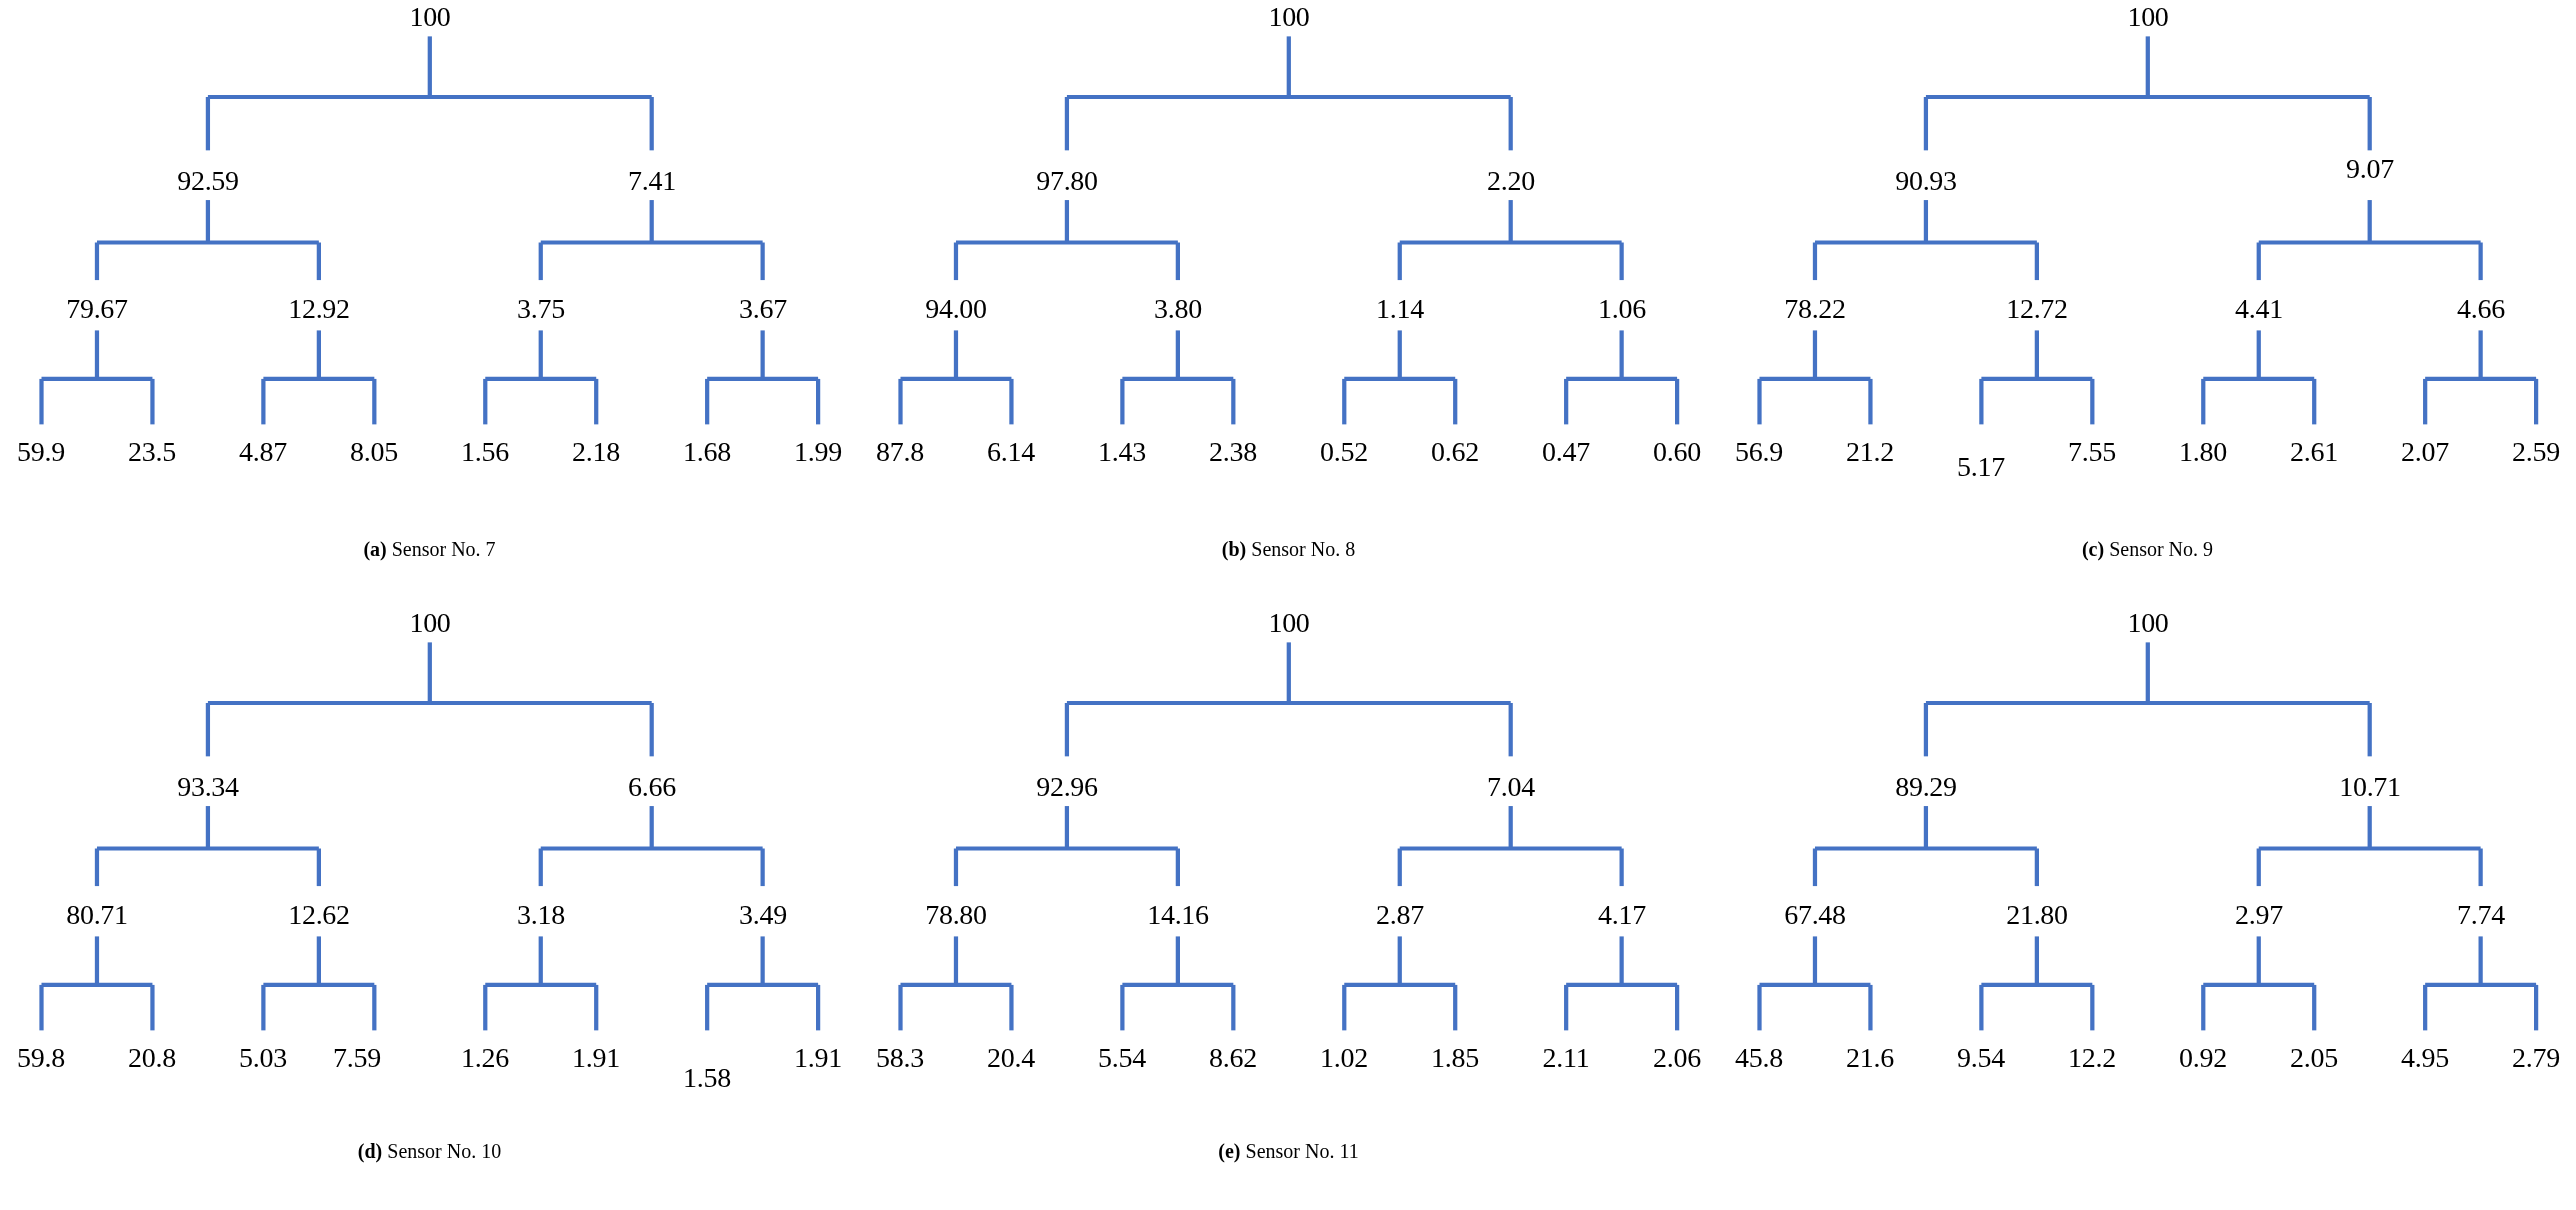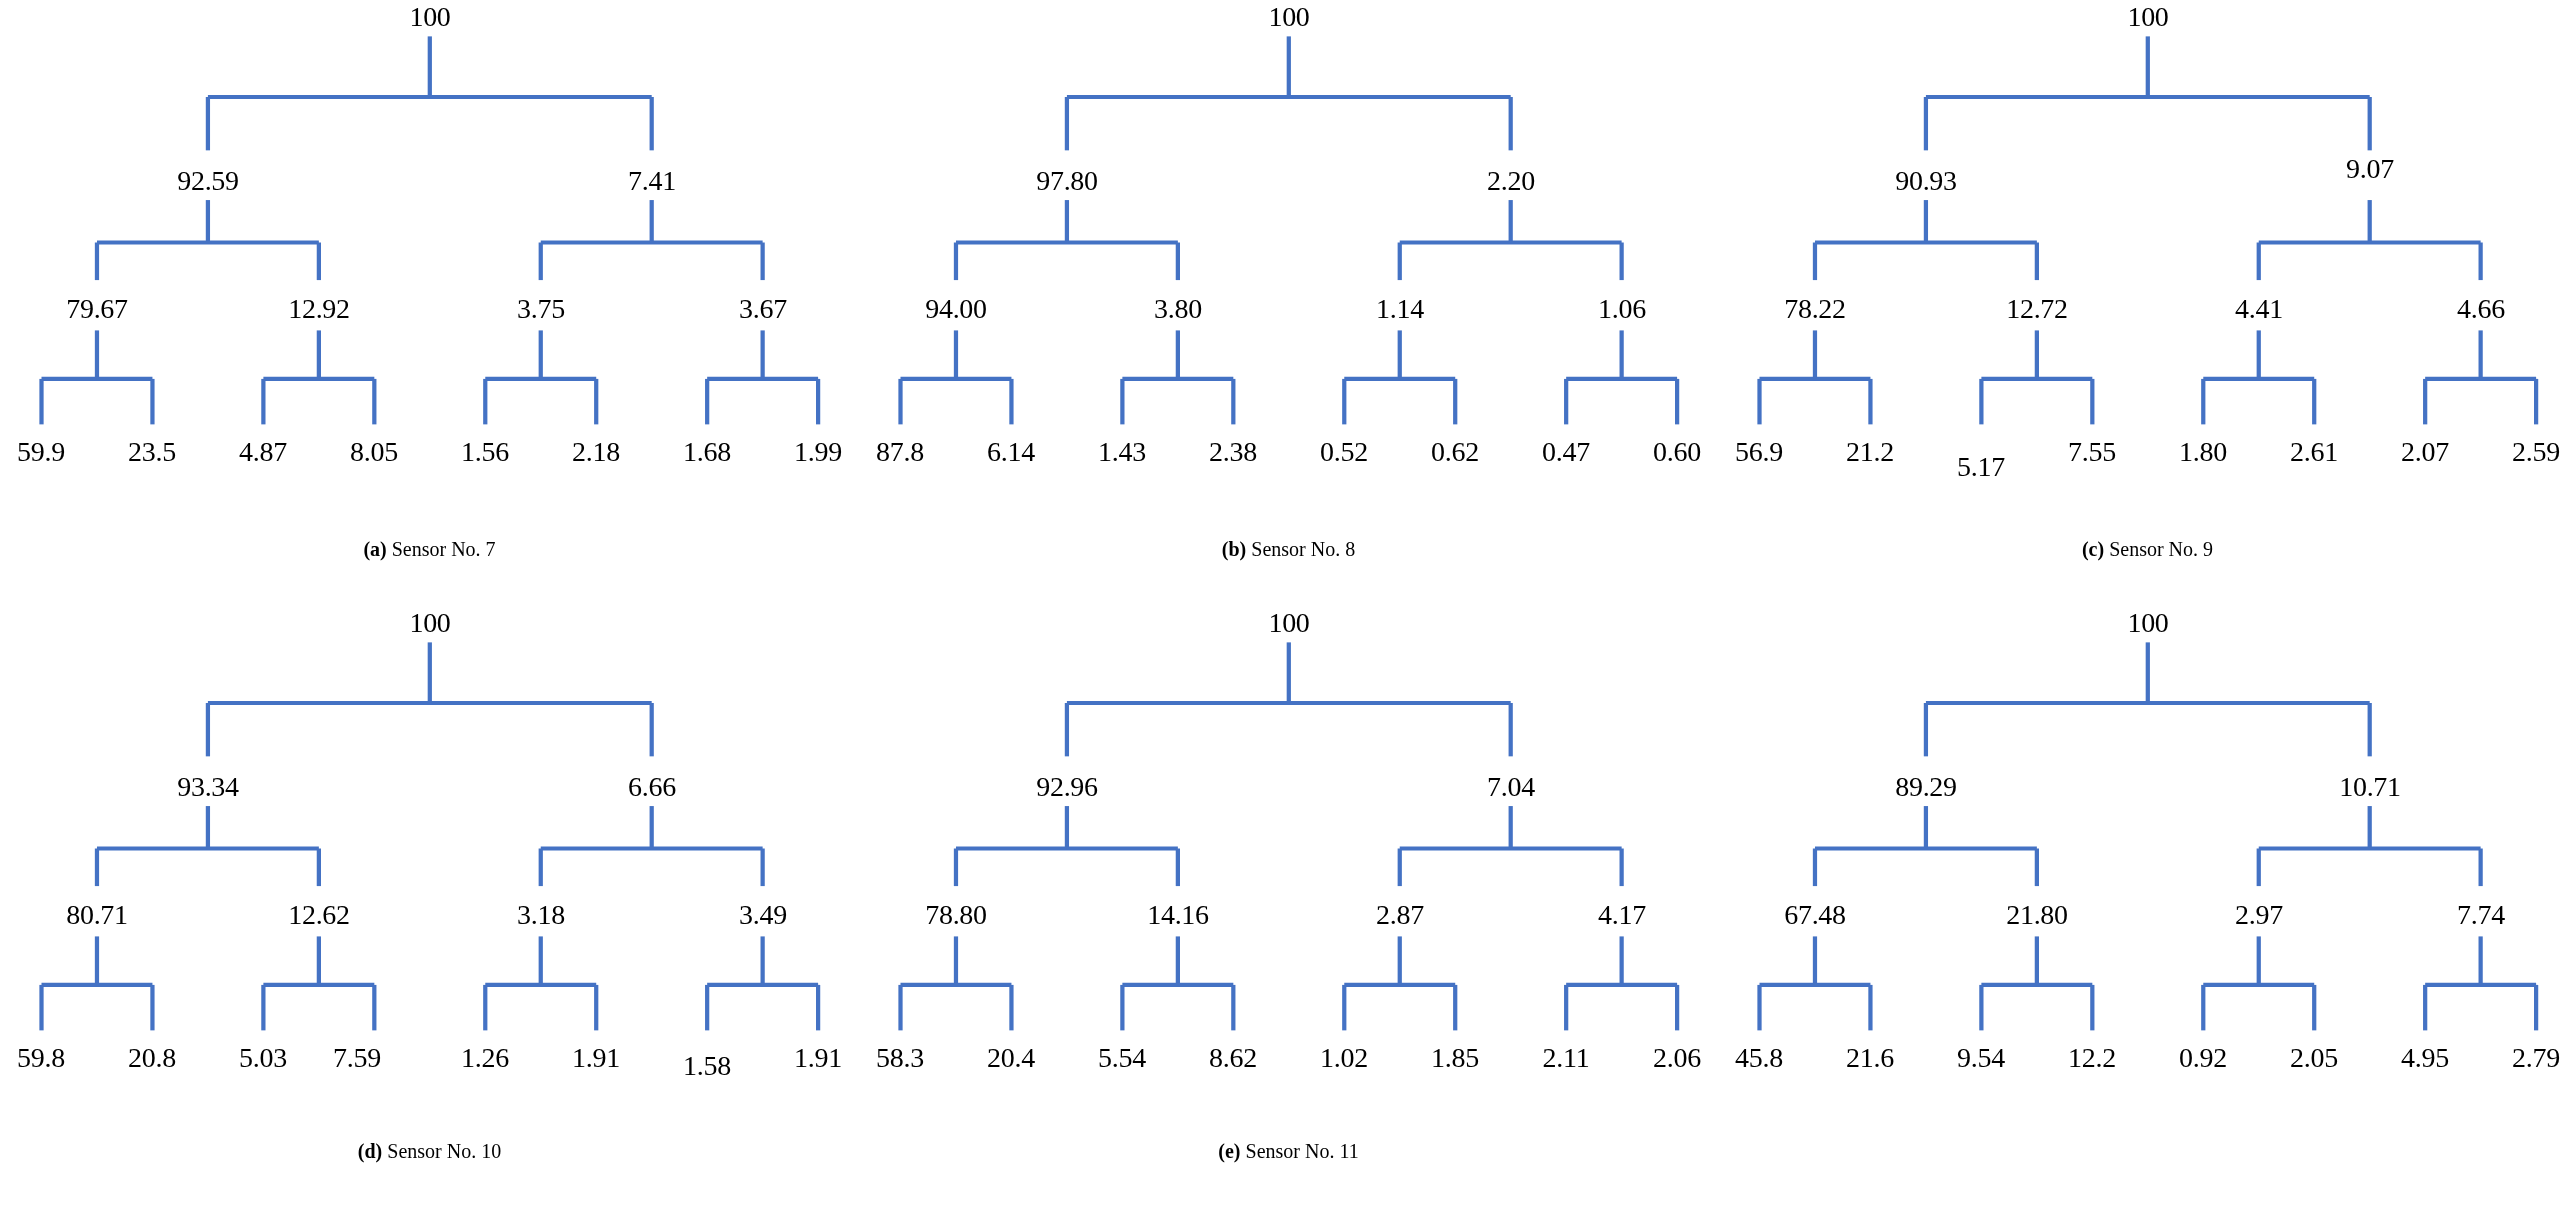--- a/index.html
+++ b/index.html
@@ -277,21 +277,21 @@
         <span class="node level-2" style="left:97px;top:309px;">80.71</span>
         <span class="node level-2" style="left:319px;top:309px;">12.62</span>
         <span class="node level-2" style="left:541px;top:309px;">3.18</span>
         <span class="node level-2" style="left:763px;top:309px;">3.49</span>
         <span class="node level-3" style="left:41px;top:452px;">59.8</span>
         <span class="node level-3" style="left:152px;top:452px;">20.8</span>
         <span class="node level-3" style="left:263px;top:452px;">5.03</span>
         <span class="node level-3" style="left:357px;top:452px;">7.59</span>
         <span class="node level-3" style="left:485px;top:452px;">1.26</span>
         <span class="node level-3" style="left:596px;top:452px;">1.91</span>
-        <span class="node level-3" style="left:707px;top:460px;">1.58</span>
+        <span class="node level-3" style="left:707px;top:472px;">1.58</span>
         <span class="node level-3" style="left:818px;top:452px;">1.91</span>
       </div>
       <div class="caption"><span class="tag">(d)</span><span>&nbsp;</span><span>Sensor No. 10</span></div>
     </div>
     <div class="panel panel-row-bottom">
       <svg class="tree-svg" viewBox="0 0 1416 800" width="859" height="485">
         <line x1="708.5" y1="60" x2="708.5" y2="160" stroke="#4472C4" stroke-width="7" stroke-linecap="butt"></line>
         <line x1="342.5" y1="160" x2="1074.5" y2="160" stroke="#4472C4" stroke-width="7" stroke-linecap="butt"></line>
         <line x1="342.5" y1="160" x2="342.5" y2="248" stroke="#4472C4" stroke-width="7" stroke-linecap="butt"></line>
         <line x1="1074.5" y1="160" x2="1074.5" y2="248" stroke="#4472C4" stroke-width="7" stroke-linecap="butt"></line>

